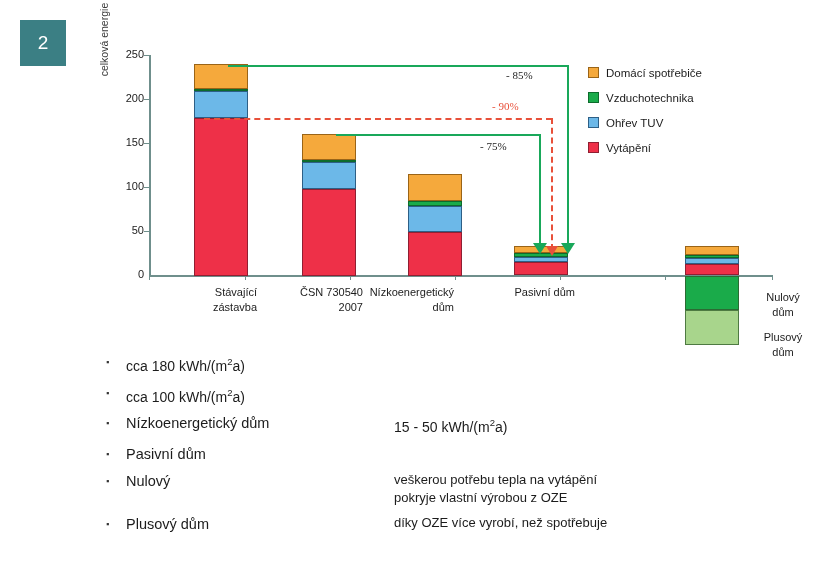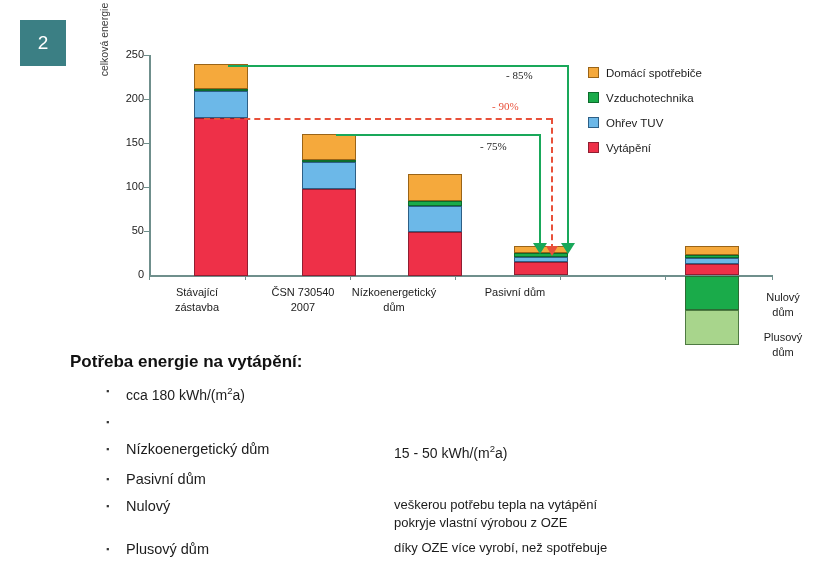--- a/index.html
+++ b/index.html
@@ -51,21 +51,21 @@
   .seg.green{background:#1aab4a;border:1px solid #0d6b2c;}
   .seg.orange{background:#f5a93c;border:1px solid #9a6417;}
   .seg.dkgreen{background:#1aab4a;border:1px solid #2b6b33;}
   .seg.ltgreen{background:#a8d58c;border:1px solid #4e7a42;}
 
   
   #belowbar{position:absolute;left:0;top:0;width:54px;}
 
   
   .xlab{
-    position:absolute;top:247px;width:120px;text-align:center;
+    position:absolute;top:247px;width:120px;text-align:right;
     font-size:11px;line-height:15px;color:#1c1c1c;
   }
   .sidelab{
     position:absolute;width:70px;text-align:center;
     font-size:11px;line-height:15px;color:#1c1c1c;
   }
 
   
   .hline{position:absolute;height:2px;background:#19a85a;}
   .vline{position:absolute;width:2px;background:#19a85a;}
@@ -247,29 +247,29 @@
       <span class="swatch blue"></span>
       <span class="legtext">Ohřev TUV</span>
     </div>
     <div class="legrow">
       <span class="swatch red"></span>
       <span class="legtext">Vytápění</span>
     </div>
   </div>
 
   <div id="textblock">
-    <div id="tb-title">Potřeba energie na vytápění:</div>
 
     <div class="trow">
       <div class="bullet">▪</div>
       <div class="tright"><span>cca 180 kWh/(m</span><sup>2</sup><span>a)</span></div>
     </div>
 
     <div class="trow">
       <div class="bullet">▪</div>
+      <div class="tright"><span>cca 100 kWh/(m</span><sup>2</sup><span>a)</span></div>
     </div>
 
     <div class="trow">
       <div class="bullet">▪</div>
       <div class="tleft">Nízkoenergetický dům</div>
       <div class="tright"><span>15 - 50 kWh/(m</span><sup>2</sup><span>a)</span></div>
     </div>
 
     <div class="trow">
       <div class="bullet">▪</div>

